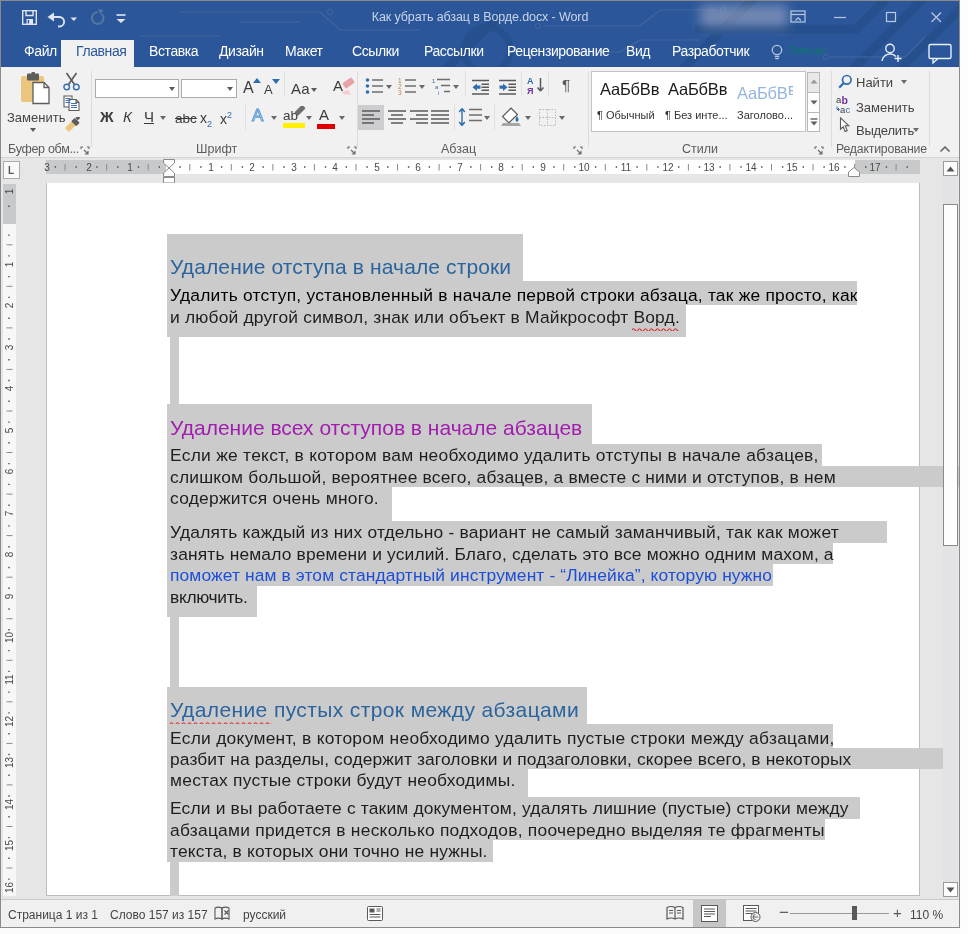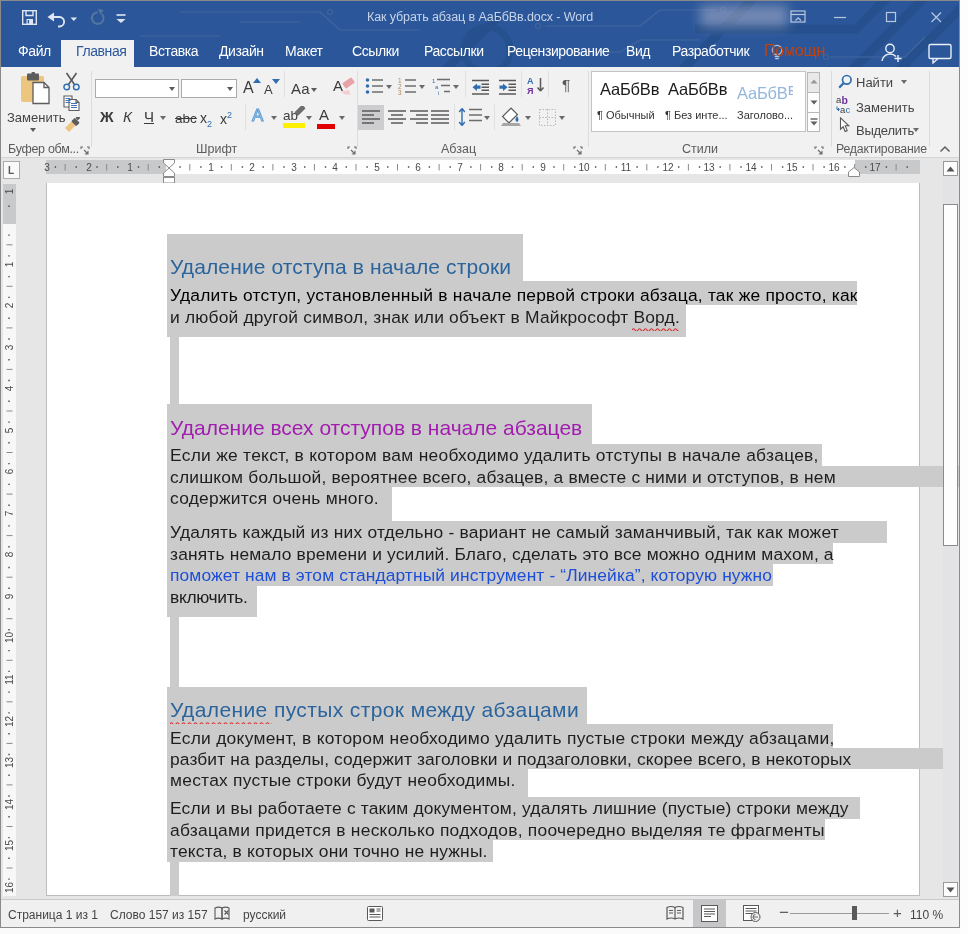--- a/index.html
+++ b/index.html
@@ -48,50 +48,50 @@
 <rect x="6.5" y="11" width="6.5" height="5.4" fill="#dfe6f2"></rect>
 <path d="M8.4 12 v3.4" stroke="#2b579a" stroke-width="1.4"></path>
 <path d="M27.5 9 l6.5 -4.5 v9 z" fill="#dfe6f2"></path>
 <path d="M30 9 h9.5 a4.6 4.6 0 0 1 4.6 4.6 v0.5 a4.6 4.6 0 0 1 -4.6 4.4 h-1.5" fill="none" stroke="#dfe6f2" stroke-width="1.8"></path>
 <path d="M50.5 9.5 l3.3 3.6 l3.3 -3.6 z" fill="#dfe6f2"></path>
 <path d="M77.7 4.2 a5.8 5.8 0 1 0 4.1 1.7" fill="none" stroke="#54769f" stroke-width="2"></path>
 <path d="M78 1 l5.5 1 l-3.2 4.6 z" fill="#54769f"></path>
 <path d="M96.5 7 h9" stroke="#dfe6f2" stroke-width="1.6"></path>
 <path d="M96.5 11 l4.5 4 l4.5 -4 z" fill="#dfe6f2"></path>
 </svg>
-<div class="abs" style="left:0;top:10px;width:960px;text-align:center;font-size:12.5px;letter-spacing:-0.1px;color:#c8d4e8;">Как убрать абзац в АаБбВв.docx - Word</div>
+<div class="abs" style="left:0;top:10px;width:960px;text-align:center;font-size:12.5px;letter-spacing:-0.1px;color:#c8d4e8;">Как убрать абзац в Ворде.docx - Word</div>
 <div class="abs" style="left:700px;top:5px;width:88px;height:22px;background:rgba(230,216,220,0.38);border-radius:4px;filter:blur(6px);"></div>
 <svg class="abs" style="left:789px;top:8px;" width="170" height="20" viewBox="0 0 170 20">
 <g fill="none" stroke="#bac7df" stroke-width="1.2">
 <rect x="2" y="3" width="14" height="11"></rect>
 <path d="M2 6.5 h14"></path>
       <path d="M6.5 12.5 l2.7 -2.7 l2.7 2.7"></path>
 <path d="M45 9.5 h12"></path>
 <rect x="97.5" y="4.5" width="9" height="9"></rect>
 <path d="M142.5 4.5 l9.5 9.5 M152 4.5 l-9.5 9.5"></path>
 </g>
 </svg>
 <div class="abs" style="left:61px;top:40px;width:73px;height:27px;background:#f1f1f2;"></div>
 <div class="tab" style="left:76px;color:#2b579a;">Главная</div>
-<div class="tab" style="left:18px;">Файл</div>
+<div class="tab" style="left:24px;">Файл</div>
 <div class="tab" style="left:149px;">Вставка</div>
 <div class="tab" style="left:219px;">Дизайн</div>
 <div class="tab" style="left:285px;">Макет</div>
 <div class="tab" style="left:352px;">Ссылки</div>
 <div class="tab" style="left:424px;">Рассылки</div>
 <div class="tab" style="left:507px;">Рецензирование</div>
 <div class="tab" style="left:626px;">Вид</div>
 <div class="tab" style="left:672px;">Разработчик</div>
 <svg class="abs" style="left:769px;top:43px;" width="16" height="20" viewBox="0 0 16 20">
 <g fill="none" stroke="#b6c4de" stroke-width="1.3">
 <circle cx="8" cy="7" r="4.7"></circle>
       <path d="M5.7 13.5 h4.6 M6.2 15.7 h3.6"></path>
 </g>
   </svg>
-<div class="tab" style="left:764px;color:#c2410c;font-size:16px;letter-spacing:-0.2px;">Помощн</div>
+<div class="tab" style="left:788px;color:#0f766e;font-size:10px;letter-spacing:-0.2px;">Помощн</div>
 <svg class="abs" style="left:878px;top:41px;" width="80" height="24" viewBox="0 0 80 24">
 <g fill="none" stroke="#e9eef7" stroke-width="1.4">
 <circle cx="12" cy="7.5" r="4.2"></circle>
 <path d="M4 20 a8.2 8.2 0 0 1 14 -4.5"></path>
 <path d="M16.5 17.5 h7 M20 14 v7"></path>
 <rect x="51" y="3.5" width="22" height="14" rx="1.5"></rect>
 <path d="M55 17.5 v4.5 l5 -4.5"></path>
 </g>
   </svg>
 <div class="abs" style="left:0;top:67px;width:960px;height:91px;background:#f1f1f2;border-bottom:1px solid #d4d4d6;box-sizing:border-box;"></div>

